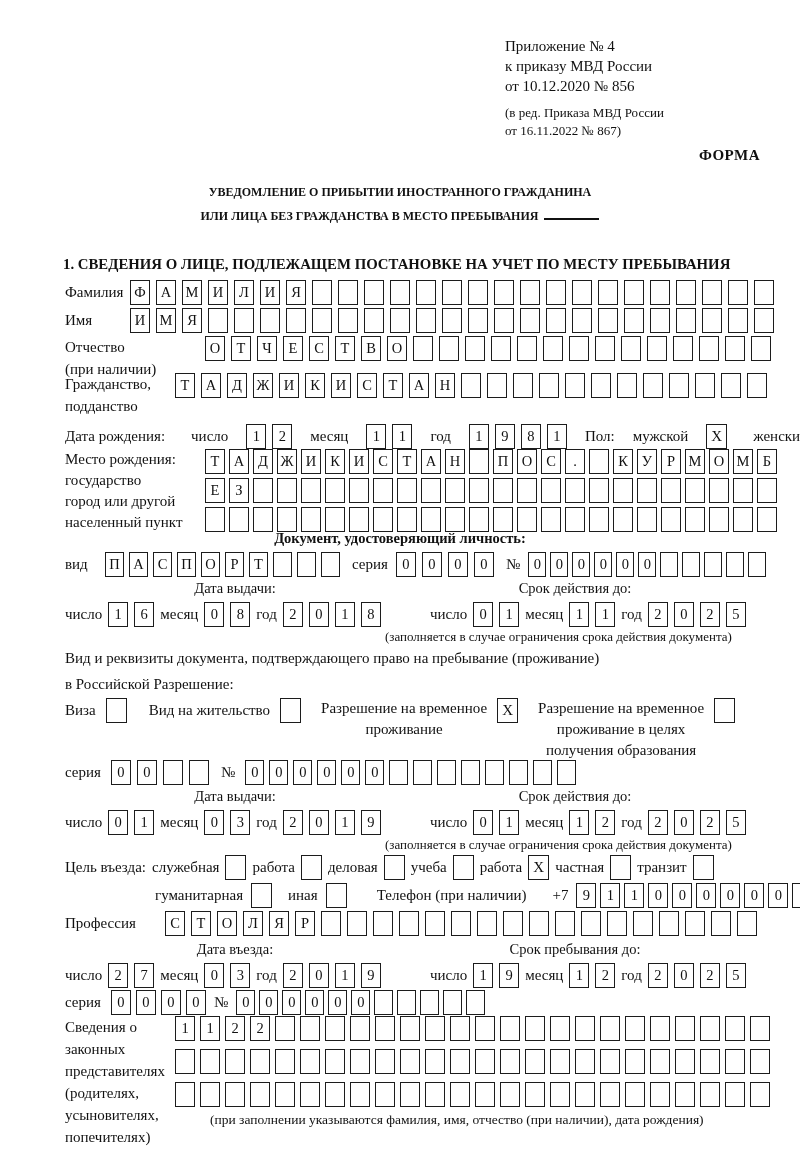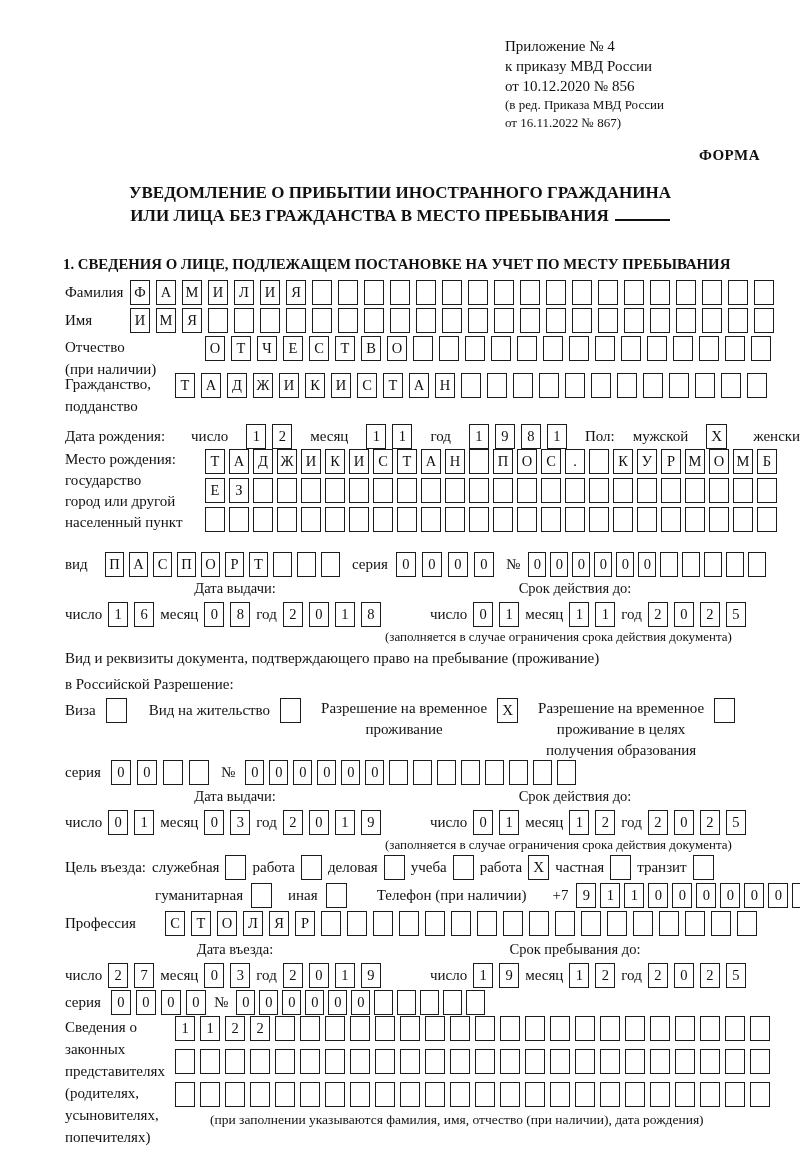--- a/index.html
+++ b/index.html
@@ -12,23 +12,23 @@
   .cells{display:inline-flex;gap:6px;flex:none;}
   .cells.g4{gap:4px;}
   .cells.g5{gap:5px;}
   .cell{width:20px;height:25px;border:1.7px solid #1c1c1c;box-sizing:border-box;flex:none;
         display:flex;align-items:center;justify-content:center;font-size:14.5px;background:#fff;}
   .cells.w19 .cell{width:19px;}
   .cells.w18 .cell{width:18px;}
   .checkbox{width:21px;height:25px;border:1.7px solid #1c1c1c;box-sizing:border-box;flex:none;
         display:inline-flex;align-items:center;justify-content:center;font-size:15px;}
   .hdr{line-height:20px;}
-  .hdr .sub{font-size:13px;line-height:18px;margin-top:0;}
+  .hdr .sub{font-size:13px;line-height:18px;margin-top:8px;}
   .forma{font-weight:bold;font-size:15px;letter-spacing:.5px;}
-  .title{text-align:center;font-weight:bold;font-size:17px;line-height:23px;}
+  .title{text-align:center;font-weight:bold;font-size:12px;line-height:23px;}
   .underline{display:inline-block;width:55px;border-bottom:2px solid #111;height:14px;margin-left:6px;}
   .sec1{font-weight:bold;font-size:14.8px;}
   .center-b{width:100%;text-align:center;font-weight:bold;font-size:14.5px;}
   .date-group{position:absolute;top:0;}
   .date-heading{text-align:center;font-size:14.5px;height:20px;}
   .date-line{display:flex;align-items:center;gap:6px;margin-top:2px;}
   .note{font-size:13px;}
   .optlbl{text-align:center;line-height:21px;}
   .gap12{margin-left:12px;} .gap8{margin-left:8px;}
 </style>
@@ -291,20 +291,21 @@
           <span class="cell"></span>
           <span class="cell"></span>
           <span class="cell"></span>
           <span class="cell"></span>
           <span class="cell"></span>
           <span class="cell"></span>
         </div>
     </div>
   </div>
 
+  <div class="abs center-b" style="top:530px;">Документ, удостоверяющий личность:</div>
 
   <div class="abs row" style="top:552px;left:65px;align-items:center;">
     <span class="lbl" style="width:40px;">вид</span>
     <span class="cells g5 w19">
         <span class="cell">П</span>
         <span class="cell">А</span>
         <span class="cell">С</span>
         <span class="cell">П</span>
         <span class="cell">О</span>
         <span class="cell">Р</span>

